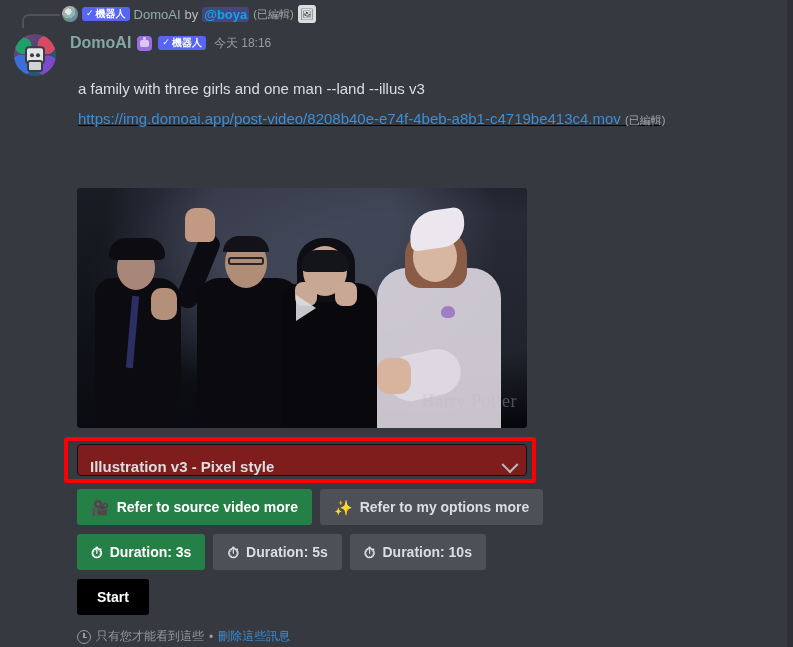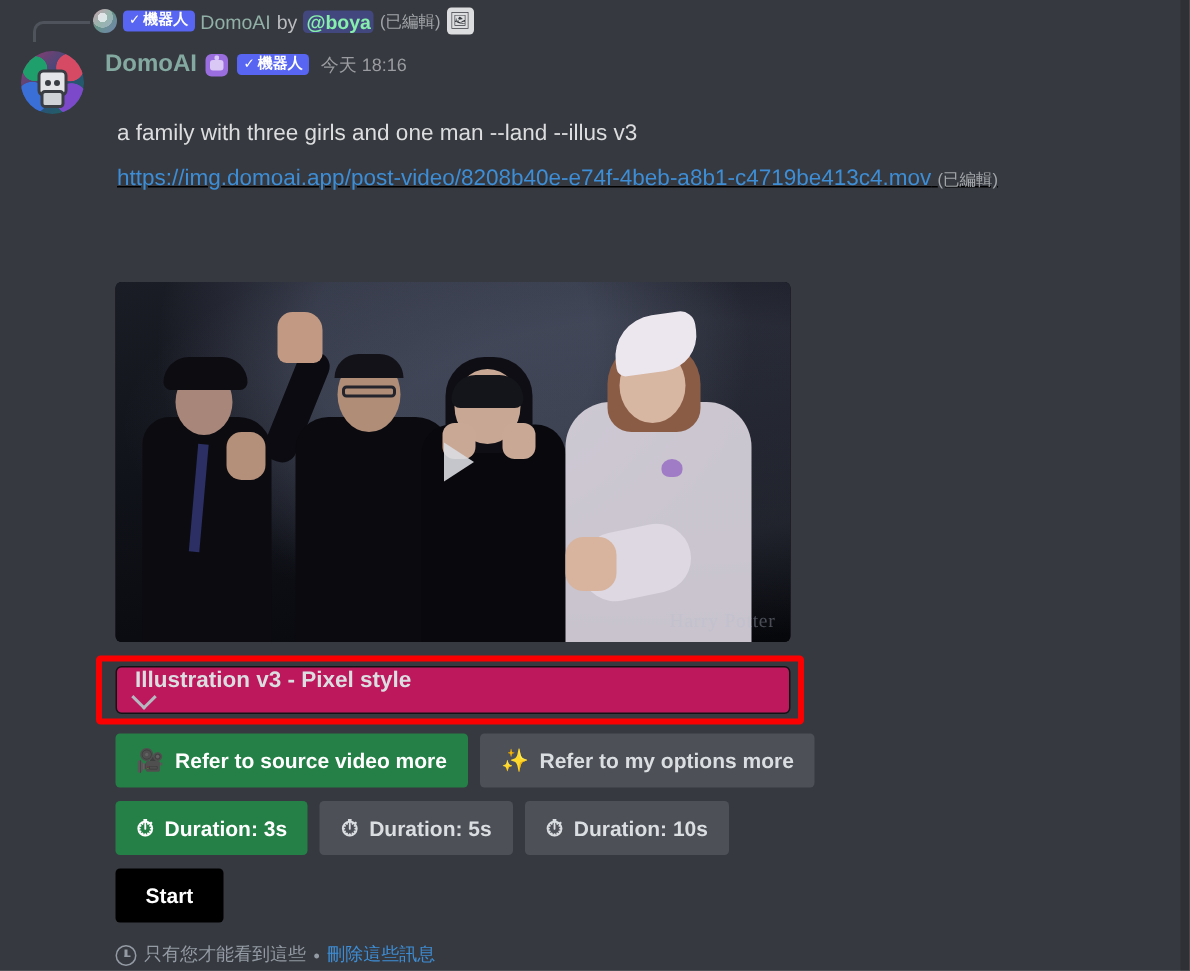--- a/index.html
+++ b/index.html
@@ -50,21 +50,21 @@
     font-size: 10px; font-weight: 600;
     border-radius: 3px; padding: 1px 4px 2px;
     line-height: 1.1;
     flex: 0 0 auto;
   }
   .bot-tag .chk { font-size: 9px; }
   .reply-author { color: #91b0a6; font-weight: 500; }
   .reply-text { color: #dcddde; font-weight: 700; }
   .reply-by { color: #b9bbbe; font-weight: 400; }
   .mention {
-    background: rgba(88,101,242,.35); color: #86efac;
+    background: rgba(88,101,242,.35); color: #0ea5e9;
     border-radius: 3px; padding: 0 2px; font-weight: 600;
   }
   .edited { color: #a3a6aa; font-size: 11px; }
   .img-chip {
     display: inline-flex; align-items: center; justify-content: center;
     width: 18px; height: 18px; border-radius: 3px;
     background: #dcddde; color: #36393f;
     font-size: 11px; line-height: 1;
     flex: 0 0 auto;
   }
@@ -183,24 +183,24 @@
   .p4 { left: 292px; width: 140px; height: 215px; }
   .p4 .torso { left: 8px; bottom: 0; width: 124px; height: 160px; background: #d9d4dd; border-radius: 30px 30px 0 0; opacity:.92; }
   .p4 .head { left: 44px; bottom: 146px; width: 44px; height: 50px; background: #d7b6a2; }
   .p4 .hair { position:absolute; left:36px; bottom:140px; width:62px; height:60px; background:#8a5c45; border-radius:28px 28px 16px 16px; }
   .p4 .hat { position:absolute; left:40px; bottom:180px; width:56px; height:38px; background:#ece7ef; border-radius:28px 10px 24px 6px; transform:rotate(-8deg); }
   .p4 .arm { position:absolute; left:18px; bottom:30px; width:74px; height:46px; background:#ddd8e1; border-radius:24px; transform:rotate(-12deg); }
   .p4 .hand { position:absolute; left:8px; bottom:34px; width:34px; height:36px; background:#d8b49f; border-radius:12px; }
   .p4 .pin { position:absolute; left:72px; bottom:110px; width:14px; height:12px; background:#9a6fc4; border-radius:50% 50% 40% 40%; opacity:.85; }
 
   .watermark {
-    position:absolute; right:10px; bottom:6px;
+    position:absolute; right:10px; bottom:16px;
     color: rgba(185,190,205,.38);
     font-family: "Liberation Serif", "DejaVu Serif", serif;
-    font-size: 13px; letter-spacing: .5px;
+    font-size: 18px; letter-spacing: .5px;
   }
   .play-btn {
     position: absolute; left: 50%; top: 50%;
     transform: translate(-50%, -50%);
     width: 0; height: 0;
     border-left: 20px solid rgba(218,220,224,.90);
     border-top: 13px solid transparent;
     border-bottom: 13px solid transparent;
     margin-left: 4px;
     cursor: pointer;
@@ -209,27 +209,26 @@
   
   .redbox {
     position: absolute; left: 64px; top: 437px;
     width: 472px; height: 46px;
     border: 4px solid #fb0000;
     border-radius: 3px;
   }
   .dropdown {
     position: absolute; left: 77px; top: 444px;
     width: 450px; height: 32px;
-    background: #be185d;
+    background: #7f1d1d;
     border: 1px solid #111214;
     border-radius: 4px;
-    display: flex; align-items: flex-start;
+    display: flex; align-items: flex-end;
     padding: 0 10px 0 12px;
     cursor: pointer;
-    flex-direction: column;
   }
   .dropdown-label {
     flex: 1 1 auto;
     color: #dbdee1; font-size: 15px; font-weight: 600;
   }
   .chev {
     width: 12px; height: 12px;
     border-right: 2px solid #b5bac1;
     border-bottom: 2px solid #b5bac1;
     transform: rotate(45deg) translate(-3px,-3px);

